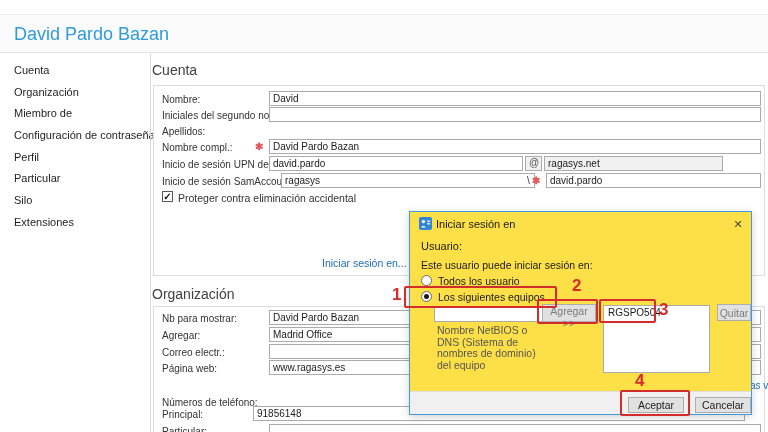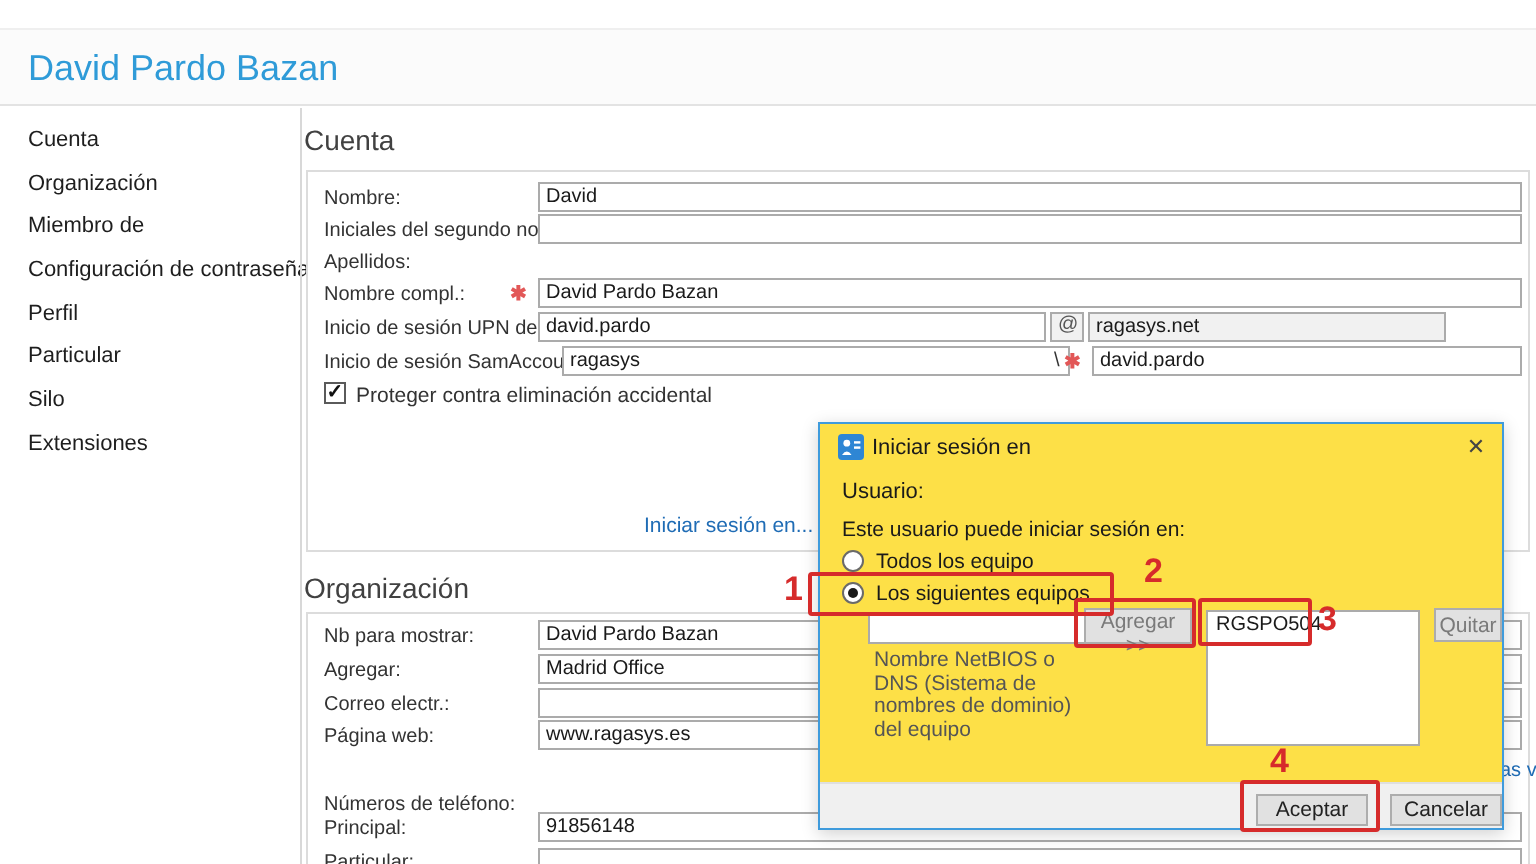--- a/index.html
+++ b/index.html
@@ -118,21 +118,21 @@
   <input class="inp" style="left: 269px; top: 327px; width: 492px;" value="Madrid Office">
 
   <div class="abs lbl" style="left:162px; top:347px">Correo electr.:</div>
   <input class="inp" style="left: 269px; top: 344px; width: 492px;" value="">
 
   <div class="abs lbl" style="left:162px; top:363px">Página web:</div>
   <input class="inp" style="left: 269px; top: 360px; width: 492px;" value="www.ragasys.es">
 
   <div class="abs lbl" style="left:162px; top:397px">Números de teléfono:</div>
   <div class="abs lbl" style="left:162px; top:409px">Principal:</div>
-  <input class="inp" style="left: 269px; top: 406px; width: 492px;" value="91856148">
+  <input class="inp" style="left: 253px; top: 406px; width: 492px;" value="91856148">
 
   <div class="abs lbl" style="left:162px; top:426px">Particular:</div>
   <input class="inp" style="left: 269px; top: 424px; width: 492px;" value="">
 
   <div class="abs fragment-link">as v</div>
 
   <div class="abs dialog">
     <svg class="abs" style="left:9px; top:5px" width="13" height="13" viewBox="0 0 13 13">
       <rect x="0" y="0" width="13" height="13" rx="2" fill="#2e86d4"></rect>
       <circle cx="4.4" cy="4.6" r="1.7" fill="#fff"></circle>
@@ -140,21 +140,21 @@
       <rect x="8" y="3.6" width="3.2" height="1.2" fill="#fff"></rect>
       <rect x="8" y="6.2" width="3.2" height="1.2" fill="#fff"></rect>
     </svg>
     <div class="abs dlg-title">Iniciar sesión en</div>
     <div class="abs dlg-close">✕</div>
 
     <div class="abs dlg-text" style="left:11px; top:28px; font-size:11px">Usuario:</div>
     <div class="abs dlg-text" style="left:11px; top:47px">Este usuario puede iniciar sesión en:</div>
 
     <span class="radio" style="left:11px; top:63px"></span>
-    <div class="abs dlg-text" style="left:28px; top:63px">Todos los equipo</div>
+    <div class="abs dlg-text" style="left:28px; top:63px">Todos los usuario</div>
 
     <span class="radio sel" style="left:11px; top:79px"></span>
     <div class="abs dlg-text" style="left:28px; top:79px">Los siguientes equipos</div>
 
     <input class="inp" style="left: 24px; top: 95px; width: 110px;" value="">
     <button class="btn dim" style="left:132px; top:92px; width:54px; height:18px">Agregar &gt;&gt;</button>
 
     <div class="listbox" style="left:193px; top:93px; width:107px; height:68px">
       <div class="list-item">RGSPO504</div>
     </div>

